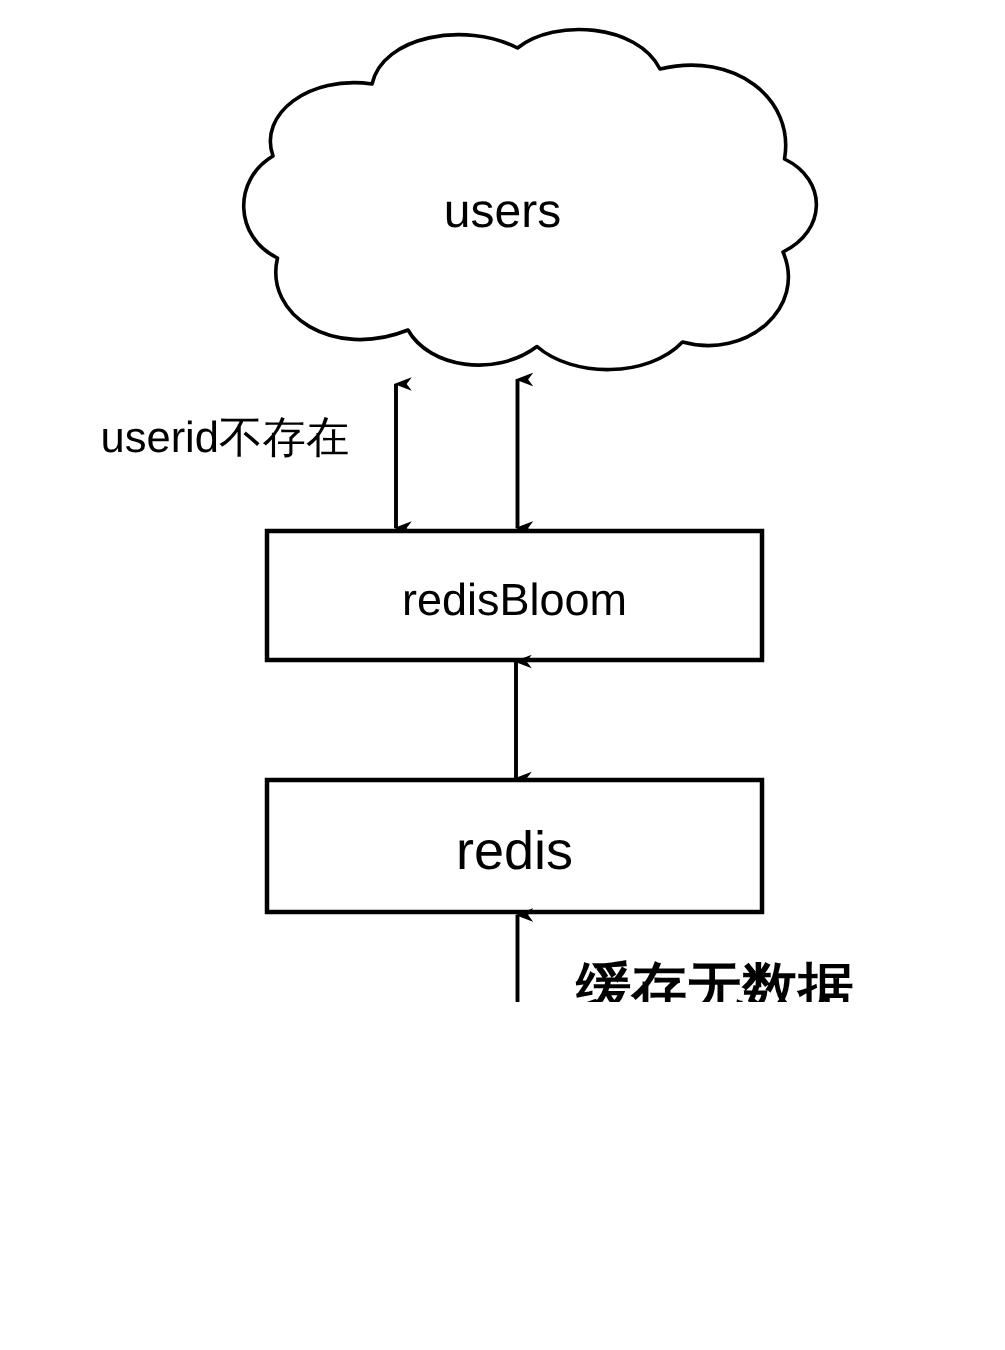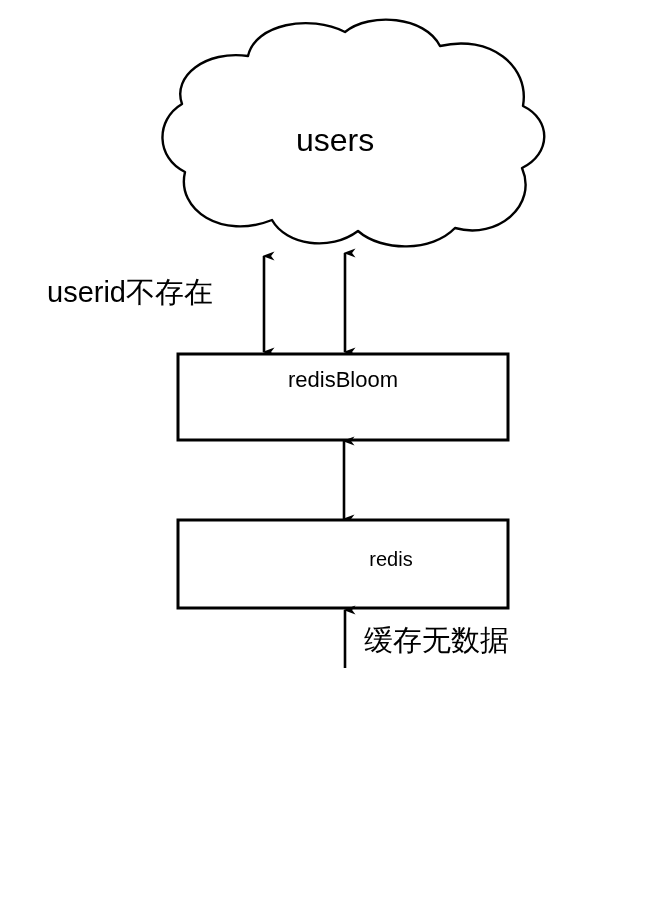--- a/index.html
+++ b/index.html
@@ -34,49 +34,50 @@
     text-align: center;
     line-height: 1;
   }
   .edge-label {
     position: absolute;
     color: #000000;
     font-family: "Liberation Sans", "DejaVu Sans", sans-serif;
     font-weight: 400;
     white-space: nowrap;
     line-height: 1;
+    margin-left: 20px;
   }
   #label-users {
     left: 0; top: 124px; width: 670px;
     font-size: 32px;
   }
   #label-redisbloom {
-    left: 178px; top: 369px; width: 330px;
-    font-size: 22px;
+    left: 178px; top: 386px; width: 330px;
+    font-size: 30px;
   }
   #label-redis {
     left: 178px; top: 549px; width: 330px;
-    font-size: 20px;
-    margin-left: 48px;
+    font-size: 36px;
   }
   #label-db {
     left: 253px; top: 770px; width: 184px;
     font-size: 30px;
   }
   #label-userid-missing {
     left: 47px; top: 278px;
     font-size: 29px;
   }
   #label-request-userid {
     left: 374px; top: 281px;
     font-size: 29px;
   }
   #label-cache-empty {
-    left: 364px; top: 626px;
-    font-size: 29px;
+    left: 364px; top: 640px;
+    font-size: 37px;
+    font-weight: bold;
   }
   #watermark {
     position: absolute;
     left: 428px;
     top: 872px;
     font-size: 13px;
     color: #eceff1;
     font-family: "Liberation Sans", "DejaVu Sans", sans-serif;
     white-space: nowrap;
     letter-spacing: 0.2px;

